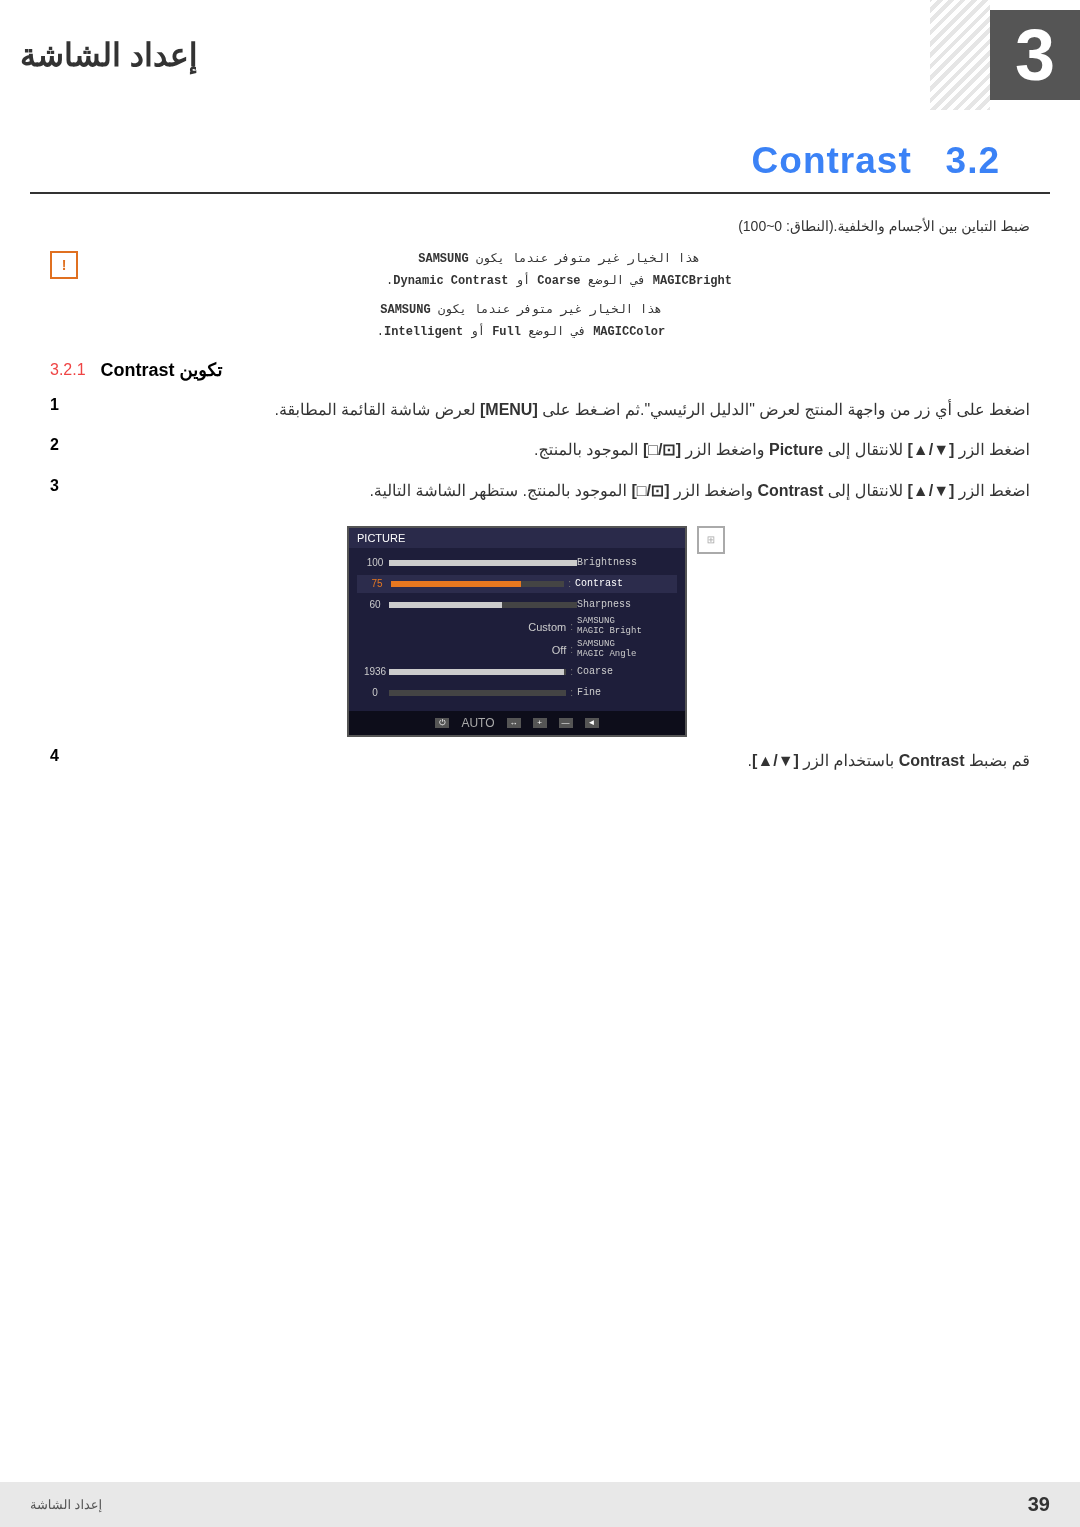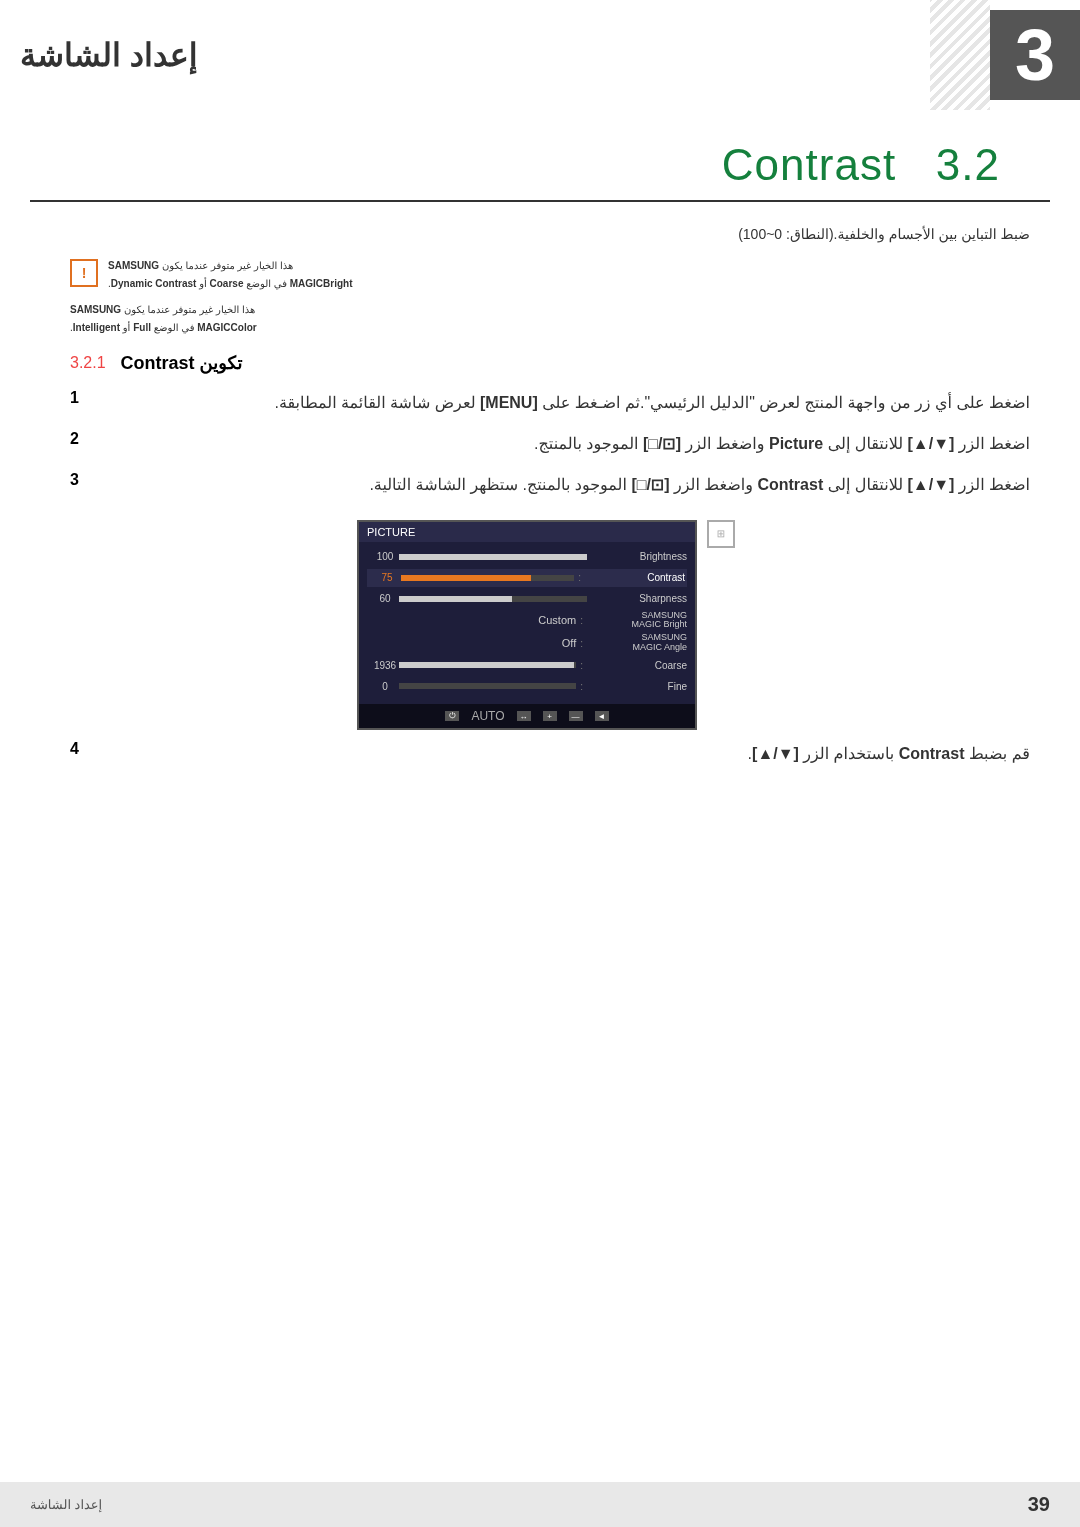--- a/index.html
+++ b/index.html
@@ -72,31 +72,30 @@
     }
 
     
     .section-heading {
       text-align: right;
       padding: 30px 50px 10px 50px;
       border-bottom: 2px solid #333;
       margin: 0 30px;
     }
     .section-heading-text {
-      font-size: 44px;
-      font-weight: normal;
-      color: #15803d;
+      font-size: 37px;
+      font-weight: bold;
+      color: #3b82f6;
       letter-spacing: 1px;
     }
 
     
     .main-content {
       padding: 20px 50px 20px 50px;
       direction: rtl;
-      margin-left: 20px;
     }
 
     .intro-text {
       font-size: 14px;
       color: #333;
       text-align: right;
       margin-bottom: 10px;
       line-height: 1.8;
     }
 
@@ -110,25 +109,26 @@
 
     
     .note-block {
       display: flex;
       align-items: flex-start;
       justify-content: flex-end;
       margin-bottom: 8px;
       gap: 10px;
     }
     .note-text-content {
-      font-size: 10px;
+      font-size: 12px;
       color: #333;
-      text-align: left;
+      text-align: center;
       line-height: 1.8;
       flex: 1;
+      font-family: Liberation Mono, monospace;
     }
     .note-icon {
       width: 28px;
       height: 28px;
       border: 2px solid #e07020;
       display: flex;
       align-items: center;
       justify-content: center;
       flex-shrink: 0;
       margin-top: 2px;
@@ -216,21 +216,22 @@
       display: flex;
       align-items: center;
       margin-bottom: 3px;
       min-height: 18px;
     }
     .menu-label {
       color: #ccc;
       font-size: 10px;
       width: 100px;
       flex-shrink: 0;
-      text-align: right;
+      text-align: left;
+      font-family: Liberation Mono, monospace;
     }
     .menu-label.active {
       color: #fff;
     }
     .menu-separator {
       color: #777;
       font-size: 10px;
       margin: 0 4px;
     }
     .menu-value-text {

